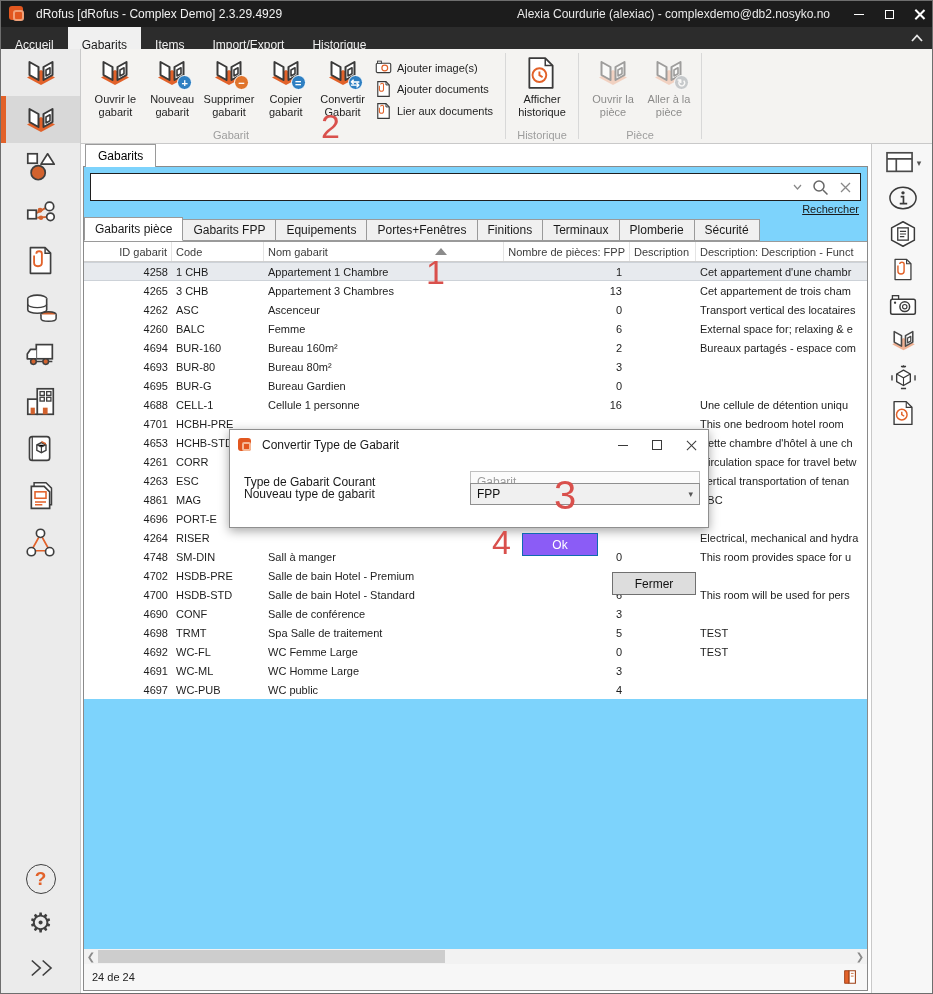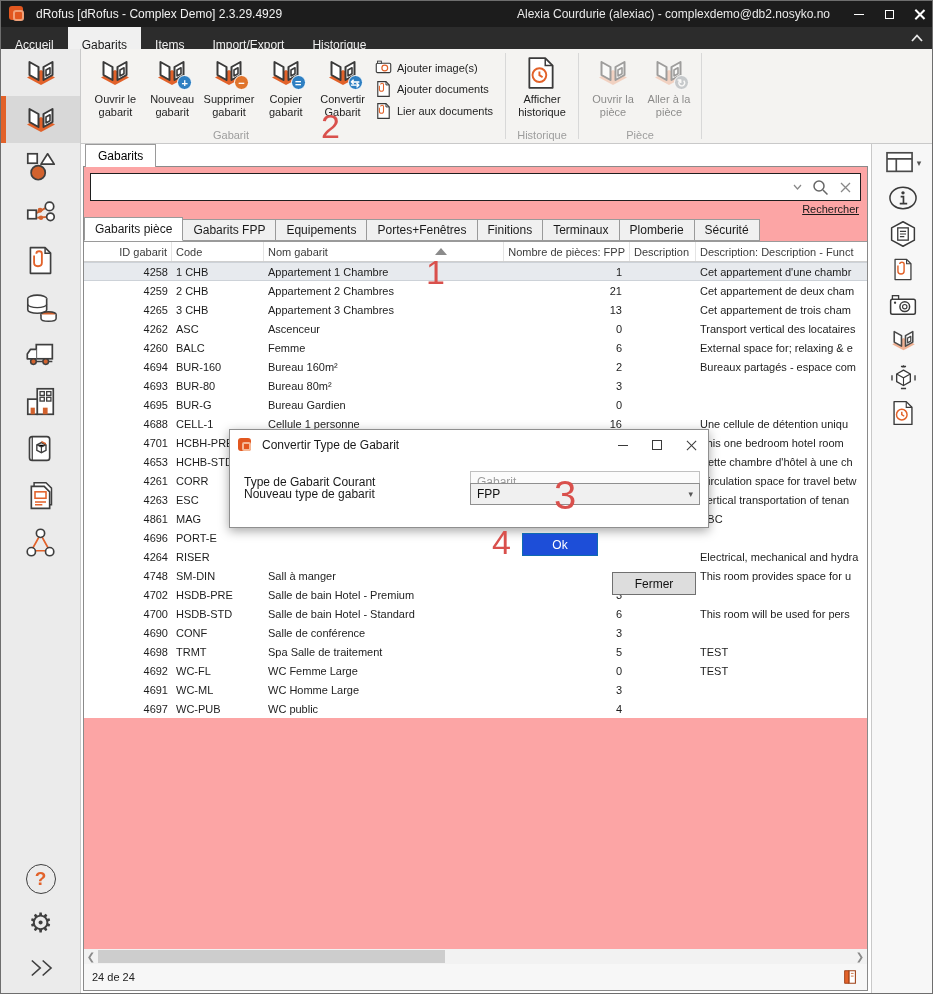--- a/index.html
+++ b/index.html
@@ -50,21 +50,21 @@
   .gear-glyph { font-size:27px; color:#3f3f3f; line-height:1; }
 
   
   .rightpanel { position:absolute; left:870px; top:143px; width:63px; height:851px; background:#f7f7f7; border-left:1px solid #c9c9c9; display:flex; flex-direction:column; align-items:center; padding-top:6px; gap:8px; }
   .rp-item { display:flex; align-items:center; justify-content:center; }
   .rp-caret { font-size:9px; color:#555; margin-left:2px; }
 
   
   .main { position:absolute; left:80px; top:143px; width:790px; height:851px; background:#fff; }
   .doctab { position:absolute; left:4px; top:0; height:23px; padding:0 12px; background:#fff; border:1px solid #9a9a9a; border-bottom:none; font-size:12px; display:flex; align-items:center; z-index:2; }
-  .contentbox { position:absolute; left:2px; top:22px; right:3px; bottom:4px; border:1px solid #8a8a8a; background:#fca5a5; display:flex; flex-direction:column; }
+  .contentbox { position:absolute; left:2px; top:22px; right:3px; bottom:4px; border:1px solid #8a8a8a; background:#7dd3fc; display:flex; flex-direction:column; }
 
   .searchwrap { padding:6px 6px 0 6px; }
   .searchbox { height:28px; border:1.5px solid #1f1f1f; background:#fff; display:flex; align-items:center; }
   .searchbox input { flex:1; border:none; outline:none; height:100%; font-size:12px; padding:0 6px; font-family:"Liberation Sans", sans-serif; }
   .sb-icons { display:flex; align-items:center; gap:10px; padding-right:8px; color:#777; }
   .linkrow { display:flex; justify-content:flex-end; padding:2px 8px 1px 0; }
   .link { font-size:11px; color:#1a1a1a; text-decoration:underline; }
 
   .tabsrow { display:flex; align-items:flex-end; height:24px; padding-left:0px; margin-top:2px; border-bottom:1px solid #9a9a9a; }
   .tab { height:22px; display:flex; align-items:center; padding:0 10px; font-size:12px; background:#f0f0f0; border:1px solid #9a9a9a; border-left-width:0; color:#1a1a1a; }
@@ -105,21 +105,21 @@
   .dlg-x { position:relative; width:11px; height:11px; display:block; }
   .dlg-x:before,.dlg-x:after { content:""; position:absolute; left:5px; top:-1px; width:1.2px; height:13px; background:#3a3a3a; }
   .dlg-x:before{ transform:rotate(45deg);} .dlg-x:after{ transform:rotate(-45deg);}
   .dlg-row { position:absolute; left:14px; right:12px; height:24px; display:flex; align-items:center; font-size:12px; color:#1a1a1a; }
   .dlg-row .fld { position:absolute; left:226px; width:230px; height:22px; }
   .txt-disabled { border:1px solid #c0c0c0; background:#fbfbfb; color:#9b9b9b; display:flex; align-items:center; padding:0 6px; font-size:12px; }
   .combo { border:1px solid #8f8f8f; background:#f0f0f0; color:#111; display:flex; align-items:center; padding:0 6px; font-size:12px; }
   .combo .carr { margin-left:auto; color:#555; font-size:9px; }
   .dlg-buttons { position:absolute; left:0; right:12px; top:103px; height:24px; display:flex; justify-content:flex-end; gap:14px; }
   .btn { height:23px; font-size:12px; display:flex; align-items:center; justify-content:center; }
-  .btn-ok { width:76px; background:#1d4ed8; border:1px solid #0f6bb0; color:#fff; }
+  .btn-ok { width:76px; background:#8b5cf6; border:1px solid #0f6bb0; color:#fff; }
   .btn-close { width:84px; background:#dddddd; border:1px solid #707070; color:#111;margin-top:39px; }
 
   
   .anno { position:absolute; color:#d9504c; font-size:34px; font-weight:400; z-index:20; font-family:"Liberation Sans", sans-serif; line-height:1; }
   #anno1 { left:425px; top:254px; }
   #anno2 { left:320px; top:108px; }
   #anno3 { left:553px; top:474px; font-size:40px; }
   #anno4 { left:491px; top:524px; }
 
   svg.ic { display:block; }
@@ -522,28 +522,20 @@
 
           <div class="trow selected">
             <div class="cell c-id">4258</div>
             <div class="cell c-code">1 CHB</div>
             <div class="cell c-nom">Appartement 1 Chambre</div>
             <div class="cell c-nb">1</div>
             <div class="cell c-desc"></div>
             <div class="cell c-funct">Cet appartement d'une chambr</div>
           </div>
 
-          <div class="trow">
-            <div class="cell c-id">4259</div>
-            <div class="cell c-code">2 CHB</div>
-            <div class="cell c-nom">Appartement 2 Chambres</div>
-            <div class="cell c-nb">21</div>
-            <div class="cell c-desc"></div>
-            <div class="cell c-funct">Cet appartement de deux cham</div>
-          </div>
 
           <div class="trow">
             <div class="cell c-id">4265</div>
             <div class="cell c-code">3 CHB</div>
             <div class="cell c-nom">Appartement 3 Chambres</div>
             <div class="cell c-nb">13</div>
             <div class="cell c-desc"></div>
             <div class="cell c-funct">Cet appartement de trois cham</div>
           </div>
 

